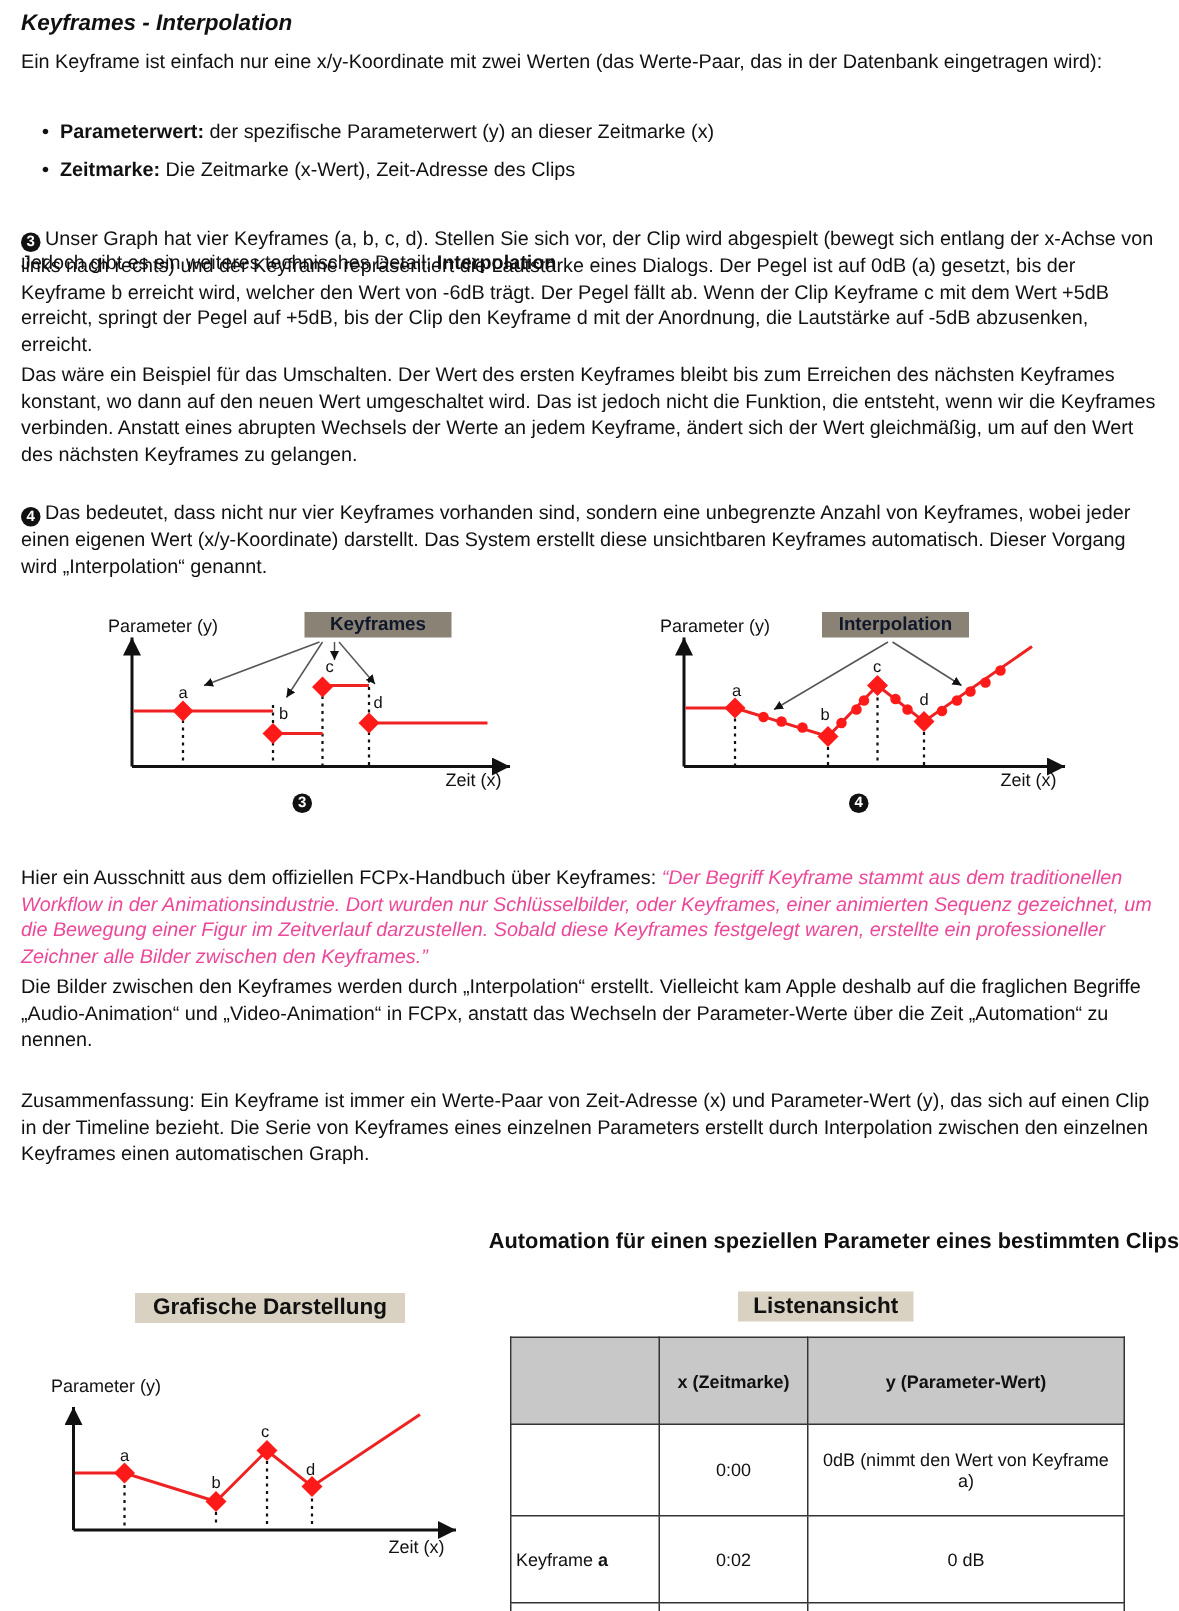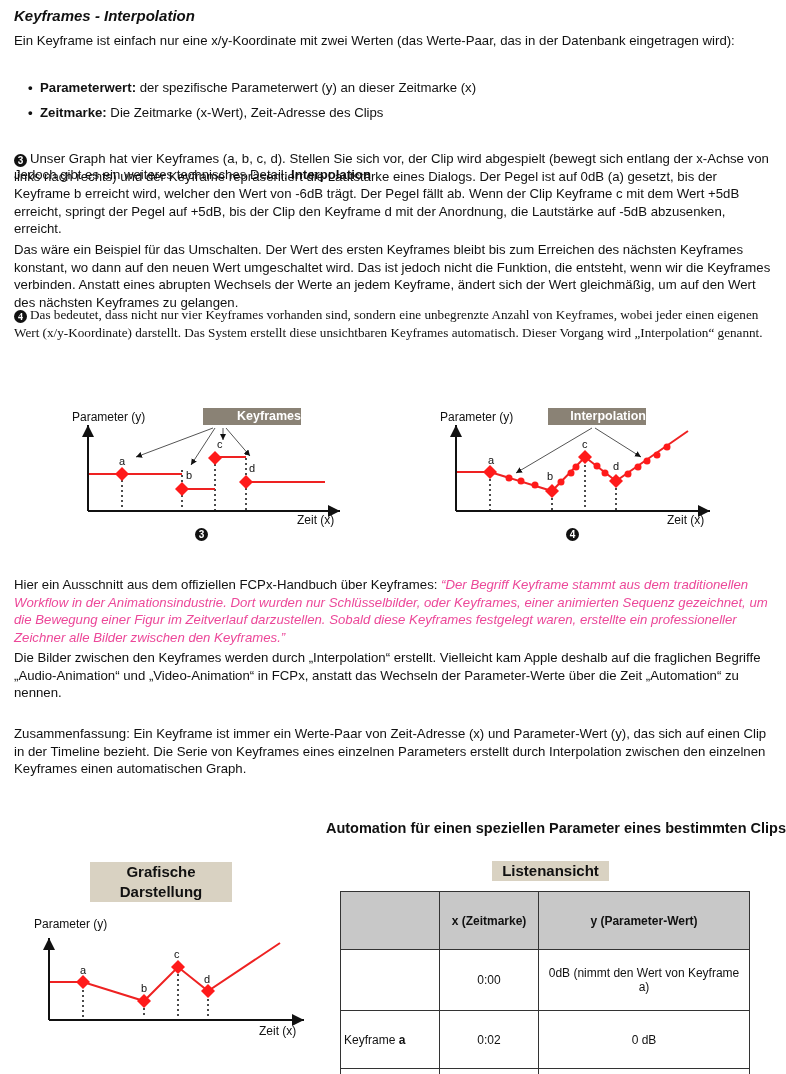--- a/index.html
+++ b/index.html
@@ -8,21 +8,21 @@
   .abs { position:absolute; }
   .title { left:14px; top:7px; font-size:15px; font-weight:bold; font-style:italic; }
   .p { left:14px; width:760px; line-height:17.5px; }
   .bullets { left:40px; }
   .bullet { position:absolute; left:0; white-space:nowrap; }
   .bullet::before { content:"•"; position:absolute; left:-12px; font-weight:bold; }
   b { font-weight:bold; }
   .quote { color:#ec4899; font-style:italic; }
   .circ { display:inline-block; width:13px; height:13px; border-radius:50%; background:#111; color:#fff;
           font-size:10px; font-weight:bold; text-align:center; line-height:13px; vertical-align:-1px; margin-right:3px; }
-  .label-box { background:#8a8275; color:#ffffff; font-weight:bold; font-size:12.5px; text-align:right; line-height:17px; }
+  .label-box { background:#8a8275; color:#0f172a; font-weight:bold; font-size:12.5px; text-align:center; line-height:17px; }
   .tan-box { background:#d9d2c2; color:#111; font-weight:bold; font-size:15px; text-align:center; line-height:20px; }
   .sec-title { left:0; width:786px; text-align:right; font-weight:bold; font-size:14.5px; top:820px; }
   table.kf { position:absolute; left:340px; top:891px; border-collapse:collapse; font-size:12px; }
   table.kf td, table.kf th { border:1px solid #333; height:25px; padding:16px 3px; }
   table.kf th { background:#c8c8c8; font-weight:bold; }
   table.kf td.c { text-align:center; }
   svg text { font-family:"Liberation Sans", sans-serif; }
 </style>
 </head>
 <body>
@@ -43,21 +43,21 @@
 <div class="abs p" style="top:125px;margin-top:41px;">
   <span>Jedoch gibt es ein weiteres technisches Detail: </span><b>Interpolation</b>
 </div>
 
 <div class="abs p" style="top:150px;">
   <span class="circ">3</span><span>Unser Graph hat vier Keyframes (a, b, c, d). Stellen Sie sich vor, der Clip wird abgespielt (bewegt sich entlang der x-Achse von links nach rechts) und der Keyframe repräsentiert die Lautstärke eines Dialogs. Der Pegel ist auf 0dB (a) gesetzt, bis der Keyframe b erreicht wird, welcher den Wert von -6dB trägt. Der Pegel fällt ab. Wenn der Clip Keyframe  c mit dem Wert +5dB erreicht, springt der Pegel auf +5dB, bis der Clip den Keyframe d mit der Anordnung, die Lautstärke auf -5dB abzusenken, erreicht.</span>
 </div>
 
 <div class="abs p" style="top:241px;">Das wäre ein Beispiel für das Umschalten. Der Wert des ersten Keyframes bleibt bis zum Erreichen des nächsten Keyframes konstant, wo dann auf den neuen Wert umgeschaltet wird. Das ist jedoch nicht die Funktion, die entsteht, wenn wir die Keyframes verbinden. Anstatt eines abrupten Wechsels der Werte an jedem Keyframe, ändert sich der Wert gleichmäßig, um auf den Wert des nächsten Keyframes zu gelangen.</div>
 
-<div class="abs p" style="top:306px;font-family:Liberation Serif, serif;">
+<div class="abs p" style="top:333px;">
   <span class="circ">4</span><span>Das bedeutet, dass nicht nur vier Keyframes vorhanden sind, sondern eine unbegrenzte Anzahl von Keyframes, wobei jeder einen eigenen Wert (x/y-Koordinate) darstellt. Das System erstellt diese unsichtbaren Keyframes automatisch. Dieser Vorgang wird „Interpolation“ genannt.</span>
 </div>
 
 <div class="abs" style="left:60px; top:395px; width:290px; height:150px;">
   <div class="abs label-box" style="left:143px; top:13px; width:98px;">Keyframes</div>
   <div class="abs" style="left:12px; top:15px; font-size:12px;">Parameter (y)</div>
   <div class="abs" style="left:237px; top:118px; font-size:12px;">Zeit (x)</div>
   <div class="abs" style="left:135px; top:130px;"><span class="circ">3</span></div>
   <svg class="abs" style="left:0; top:0;" width="290" height="150">
     <defs>
@@ -155,21 +155,21 @@
 <div class="abs p" style="top:576px;">
   <span>Hier ein Ausschnitt aus dem offiziellen FCPx-Handbuch über Keyframes: </span><span class="quote">“Der Begriff Keyframe stammt aus dem traditionellen Workflow in der Animationsindustrie. Dort wurden nur Schlüsselbilder, oder Keyframes, einer animierten Sequenz gezeichnet, um die Bewegung einer Figur im Zeitverlauf darzustellen. Sobald diese Keyframes festgelegt waren, erstellte ein professioneller Zeichner alle Bilder zwischen den Keyframes.”</span>
 </div>
 
 <div class="abs p" style="top:649px;">Die Bilder zwischen den Keyframes werden durch „Interpolation“ erstellt. Vielleicht kam Apple deshalb auf die fraglichen Begriffe „Audio-Animation“ und „Video-Animation“ in FCPx, anstatt das Wechseln der Parameter-Werte über die Zeit „Automation“ zu nennen.</div>
 
 <div class="abs p" style="top:725px;">Zusammenfassung: Ein Keyframe ist immer ein Werte-Paar von Zeit-Adresse (x) und Parameter-Wert (y), das sich auf einen Clip in der Timeline bezieht. Die Serie von Keyframes eines einzelnen Parameters erstellt durch Interpolation zwischen den einzelnen Keyframes einen automatischen Graph.</div>
 
 <div class="abs sec-title">Automation für einen speziellen Parameter eines bestimmten Clips</div>
 
-<div class="abs tan-box" style="left:90px; top:862px; width:142px;">Grafische Darstellung</div>
+<div class="abs tan-box" style="left:90px; top:862px; width:180px;">Grafische Darstellung</div>
 
 <div class="abs" style="left:20px; top:850px; width:300px; height:200px;">
   <div class="abs" style="left:14px; top:67px; font-size:12px;">Parameter (y)</div>
   <div class="abs" style="left:239px; top:174px; font-size:12px;">Zeit (x)</div>
   <svg class="abs" style="left:0; top:0;" width="300" height="200">
     <defs>
         <marker id="ah3" markerWidth="8" markerHeight="8" refX="6" refY="3" orient="auto">
           <path d="M0,0 L6,3 L0,6 z" fill="#111"></path>
         </marker>
       </defs>

